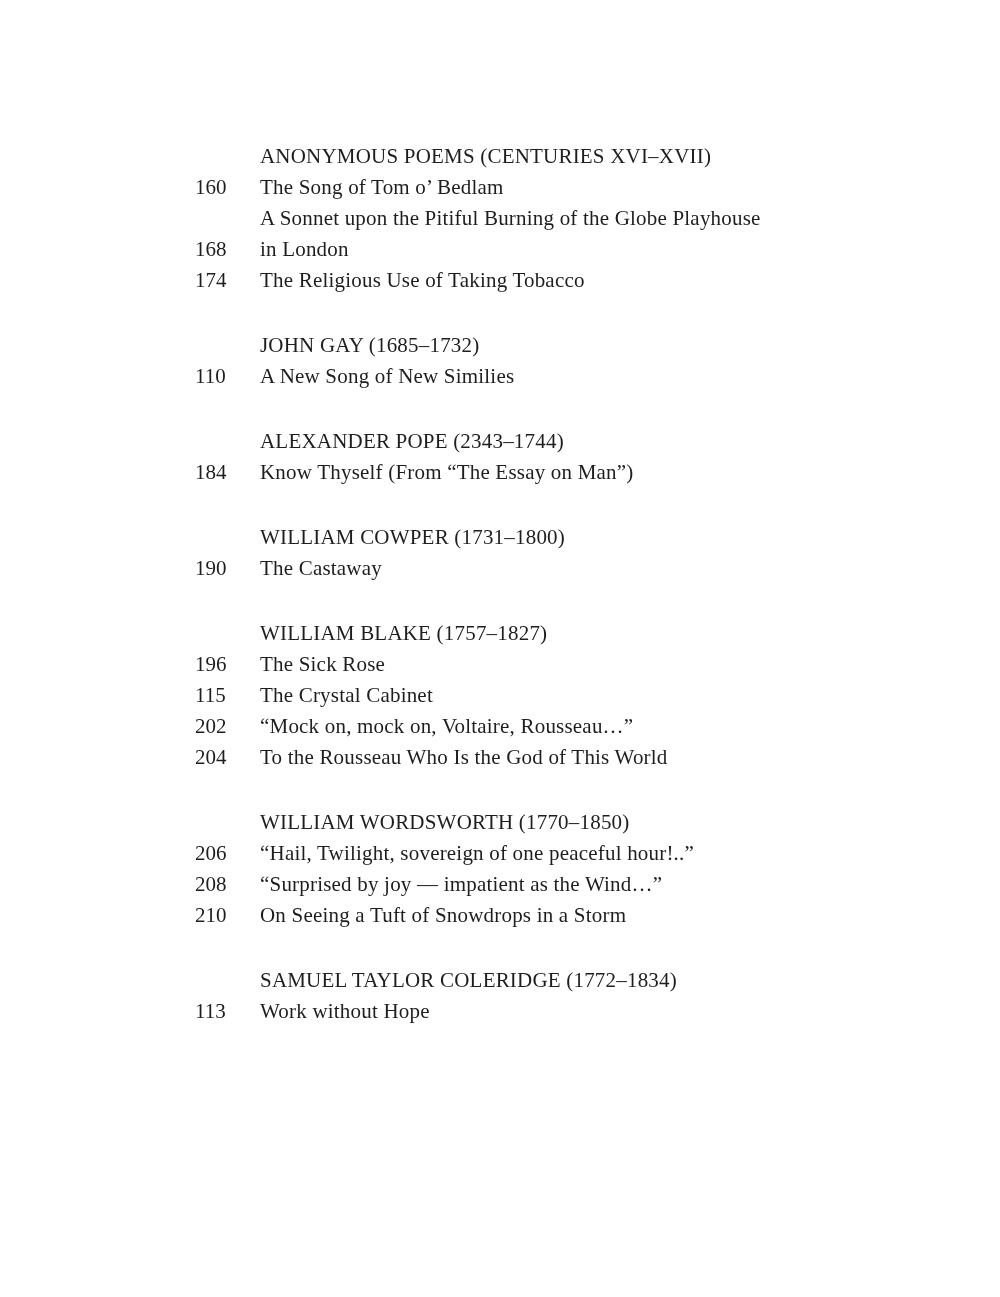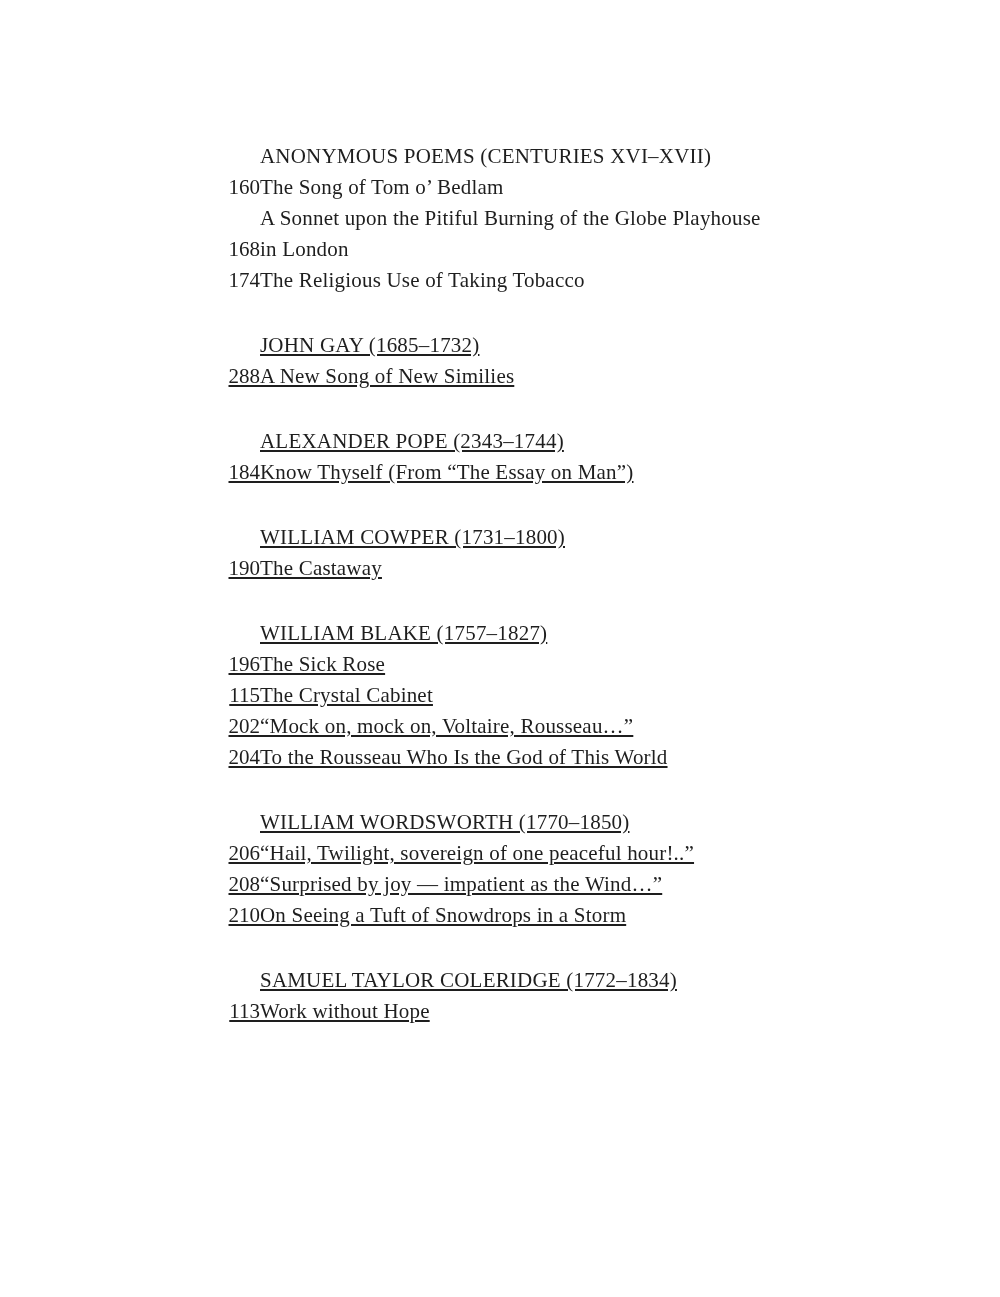--- a/index.html
+++ b/index.html
@@ -16,25 +16,24 @@
     color: #1e1e1e;
     overflow: hidden;
   }
   .toc {
     position: absolute;
     left: 163px;
     top: 141px;
     width: 760px;
   }
   .section { margin: 0; }
-  .section + .section { margin-top: 34px; text-decoration: underline; }
+  .section + .section { margin-top: 34px; }
   .row {
     display: flex;
     align-items: baseline;
-    text-align: right;
   }
   .num {
     flex: 0 0 65px;
     font-size: 21px;
     line-height: 31px;
     white-space: nowrap;
     margin-left: 32px;
   }
   .heading, .title {
     font-size: 21px;
@@ -71,21 +70,21 @@
         <span class="title">The Religious Use of Taking Tobacco</span>
       </div>
     </div>
 
     <div class="section">
       <div class="row">
         <span class="num"></span>
         <span class="heading">JOHN GAY (1685–1732)</span>
       </div>
       <div class="row">
-        <span class="num">288</span>
+        <span class="num">110</span>
         <span class="title">A New Song of New Similies</span>
       </div>
     </div>
 
     <div class="section">
       <div class="row">
         <span class="num"></span>
         <span class="heading">ALEXANDER POPE (2343–1744)</span>
       </div>
       <div class="row">

